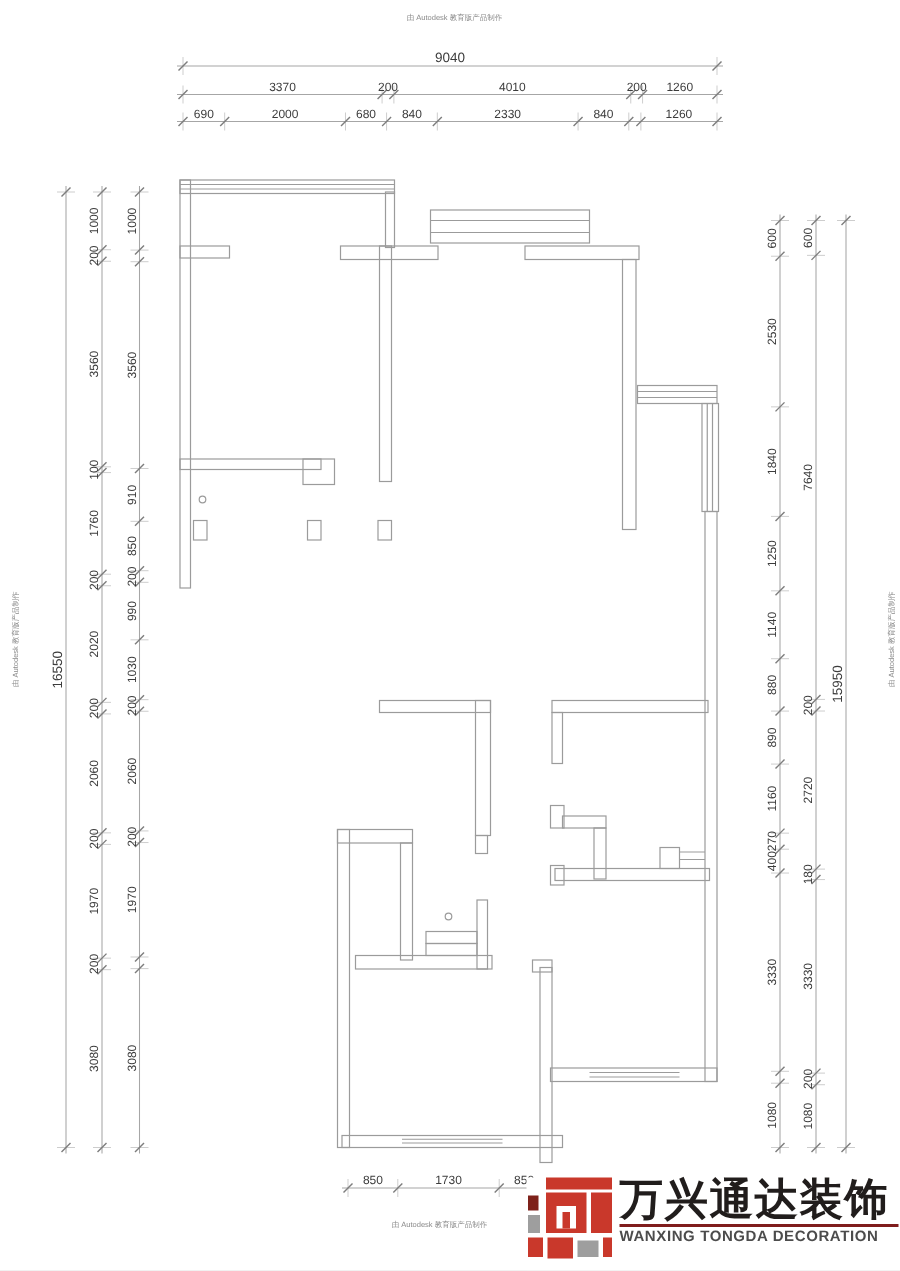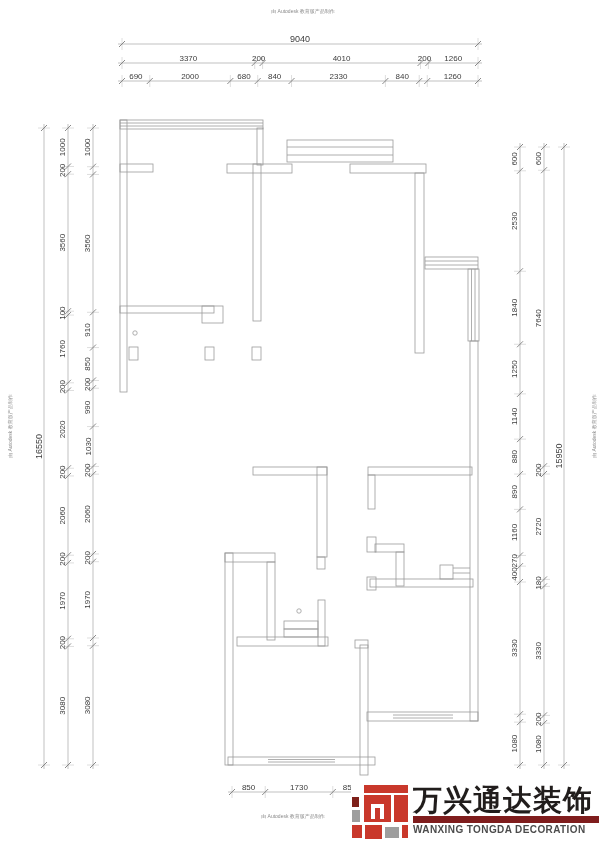--- a/index.html
+++ b/index.html
@@ -26,21 +26,21 @@
   .c-dark{background:var(--brand-dark);}
   .arch-outer{position:absolute;left:7px;top:9px;width:13px;height:15px;background:#ffffff;}
   .arch-inner{position:absolute;left:4px;top:4px;width:5px;height:11px;background:var(--brand-red);}
   .logo-text{margin-left:5px;width:186px;}
   .logo-cn{
     font-size:29px;font-weight:bold;line-height:1.05;letter-spacing:1px;
     color:var(--logo-cn-color);white-space:nowrap;
   }
   .logo-en{
     font-size:10px;font-weight:bold;letter-spacing:0.4px;color:var(--logo-en-color);
-    border-top:7px solid #7f1d1d;padding-top:1px;margin-top:1px;white-space:nowrap;
+    border-top:2px solid #7f1d1d;padding-top:1px;margin-top:1px;white-space:nowrap;
   }
 </style>
 </head>
 <body>
 
 <div class="canvas">
 
   <div class="stamp stamp-top">由 Autodesk 教育版产品制作</div>
   <div class="stamp stamp-bottom">由 Autodesk 教育版产品制作</div>
   <div class="stamp stamp-left">由 Autodesk 教育版产品制作</div>

